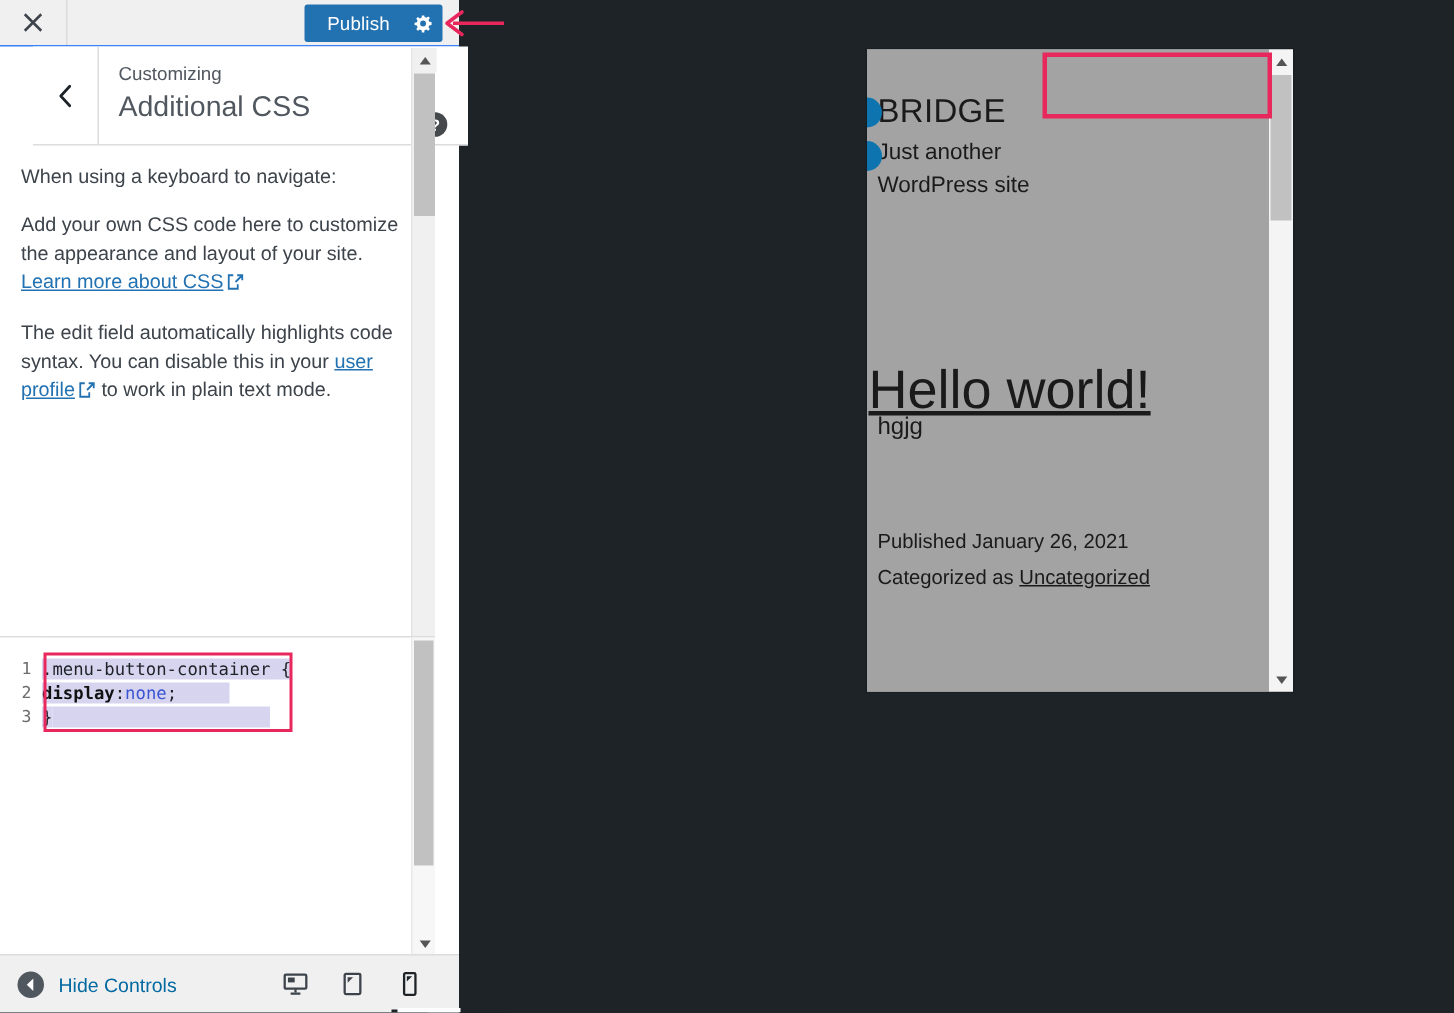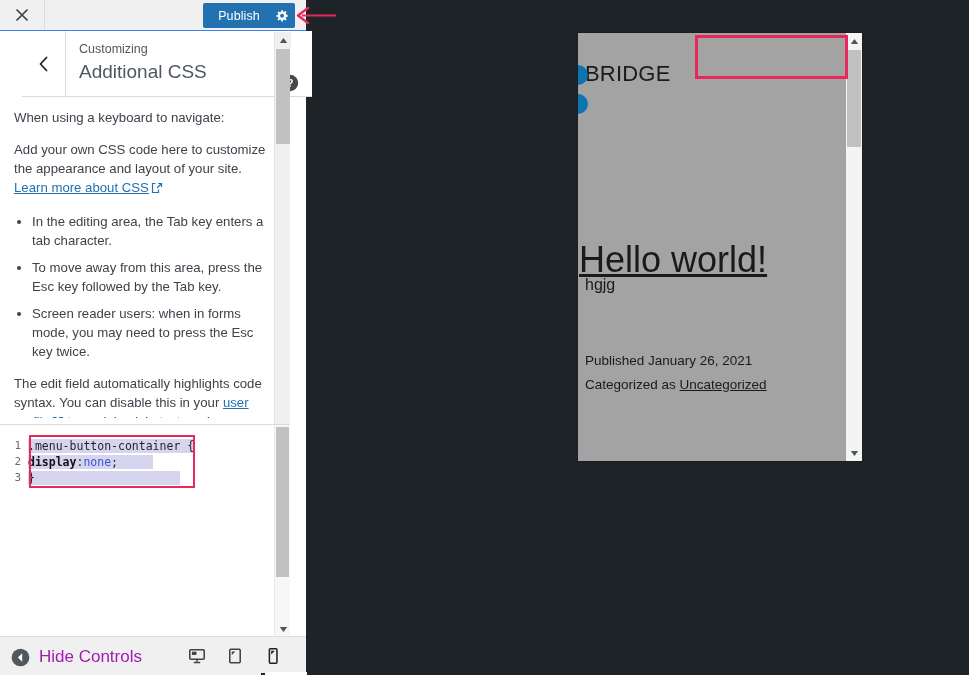--- a/index.html
+++ b/index.html
@@ -266,22 +266,22 @@
   }
   .hide-controls {
     position: absolute;
     left: 11px; top: 10px;
     display: flex;
     align-items: center;
     cursor: pointer;
   }
   .hide-controls .hc-label {
     margin-left: 9px;
-    font-size: 17px;
-    color: #a21caf;
+    font-size: 13px;
+    color: #0369a1;
     font-family: "Liberation Sans", sans-serif;
   }
   .device-group {
     position: absolute;
     right: 14px; top: 0;
     height: 38px;
     display: flex;
     align-items: center;
   }
   .device-btn {
@@ -464,25 +464,20 @@
     </div>
 
     <div class="cz-body">
       <p>When using a keyboard to navigate:</p>
 
       <p><span>Add your own CSS code here to customize the appearance and layout of your site. </span><a href="#">Learn more about CSS</a><span class="ext-icon"><svg width="12" height="12" viewBox="0 0 16 16">
               <path d="M6 2H2v12h8v-4" stroke="#2271b1" stroke-width="1.6" fill="none"></path>
               <path d="M8 8l6-6M9.5 2H14v4.5" stroke="#2271b1" stroke-width="1.6" fill="none"></path>
             </svg></span></p>
 
-      <ul>
-        <li>In the editing area, the Tab key enters a tab character.</li>
-        <li>To move away from this area, press the Esc key followed by the Tab key.</li>
-        <li>Screen reader users: when in forms mode, you may need to press the Esc key twice.</li>
-      </ul>
 
       <p><span>The edit field automatically highlights code syntax. You can disable this in your </span><a href="#">user profile</a><span class="ext-icon"><svg width="12" height="12" viewBox="0 0 16 16">
               <path d="M6 2H2v12h8v-4" stroke="#2271b1" stroke-width="1.6" fill="none"></path>
               <path d="M8 8l6-6M9.5 2H14v4.5" stroke="#2271b1" stroke-width="1.6" fill="none"></path>
             </svg></span><span> to work in plain text mode.</span></p>
 
     </div>
 
     <div class="cz-scroll">
       <div class="cz-scroll-arrow">
@@ -548,20 +543,21 @@
 
     <div class="taskbar-hint"></div>
   </div>
 
   <div id="preview-wrap">
     <div class="preview-page">
       <div class="edit-pin p1"></div>
       <div class="edit-pin p2"></div>
 
       <div class="site-title">BRIDGE</div>
+      <div class="site-tagline">Just another WordPress site</div>
 
       <div class="post-title">Hello world!</div>
       <div class="post-excerpt">hgjg</div>
 
       <div class="post-meta">
         <div>Published January 26, 2021</div>
         <div><span>Categorized as </span><a href="#">Uncategorized</a></div>
       </div>
     </div>
 

